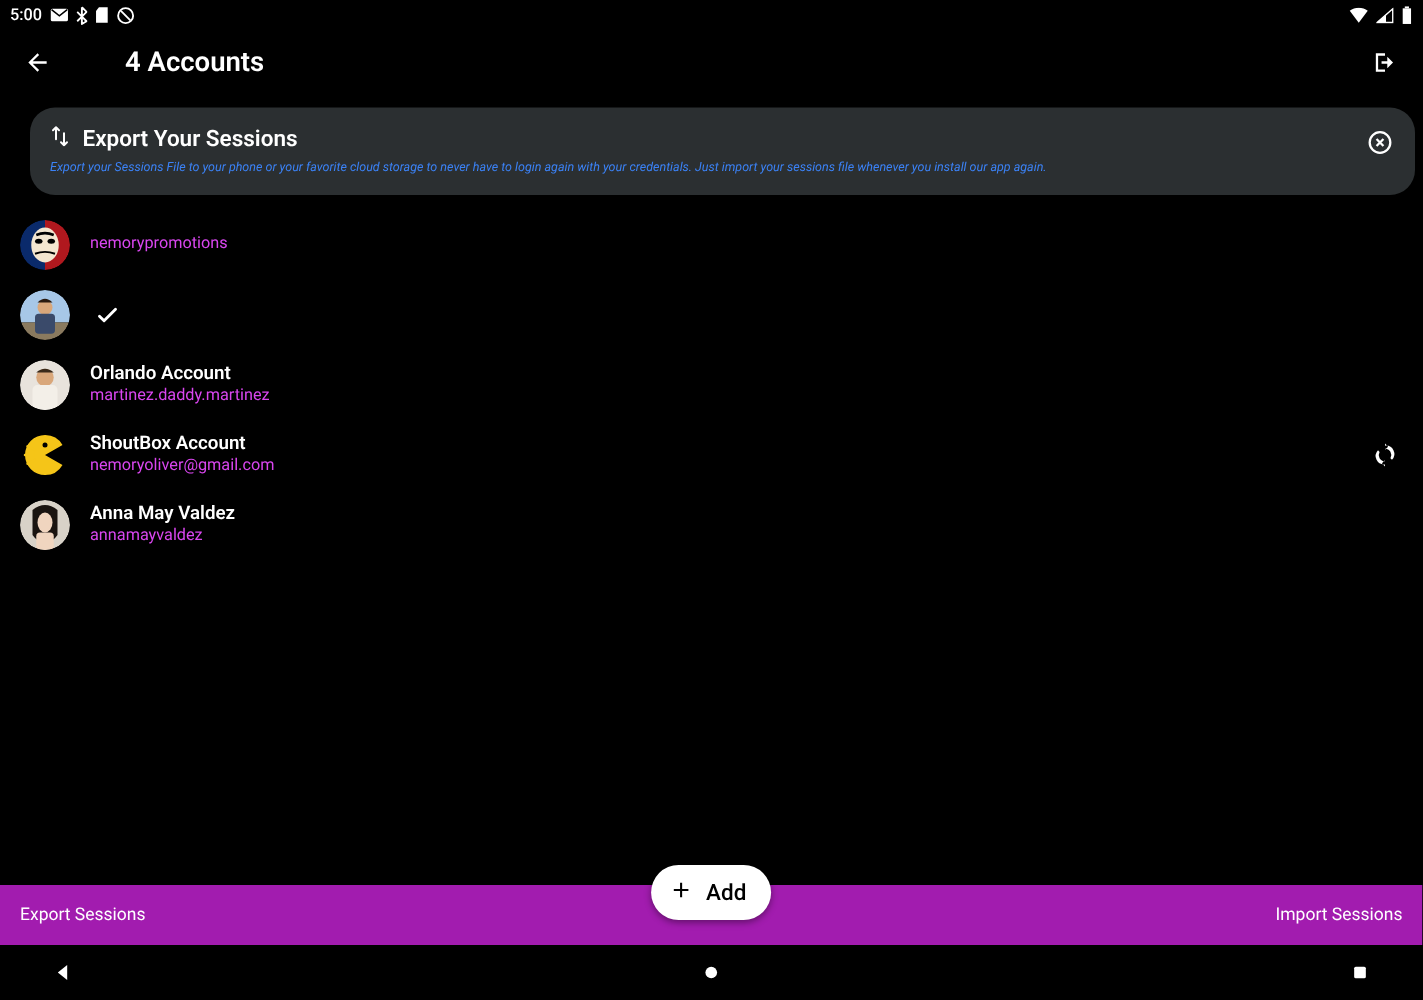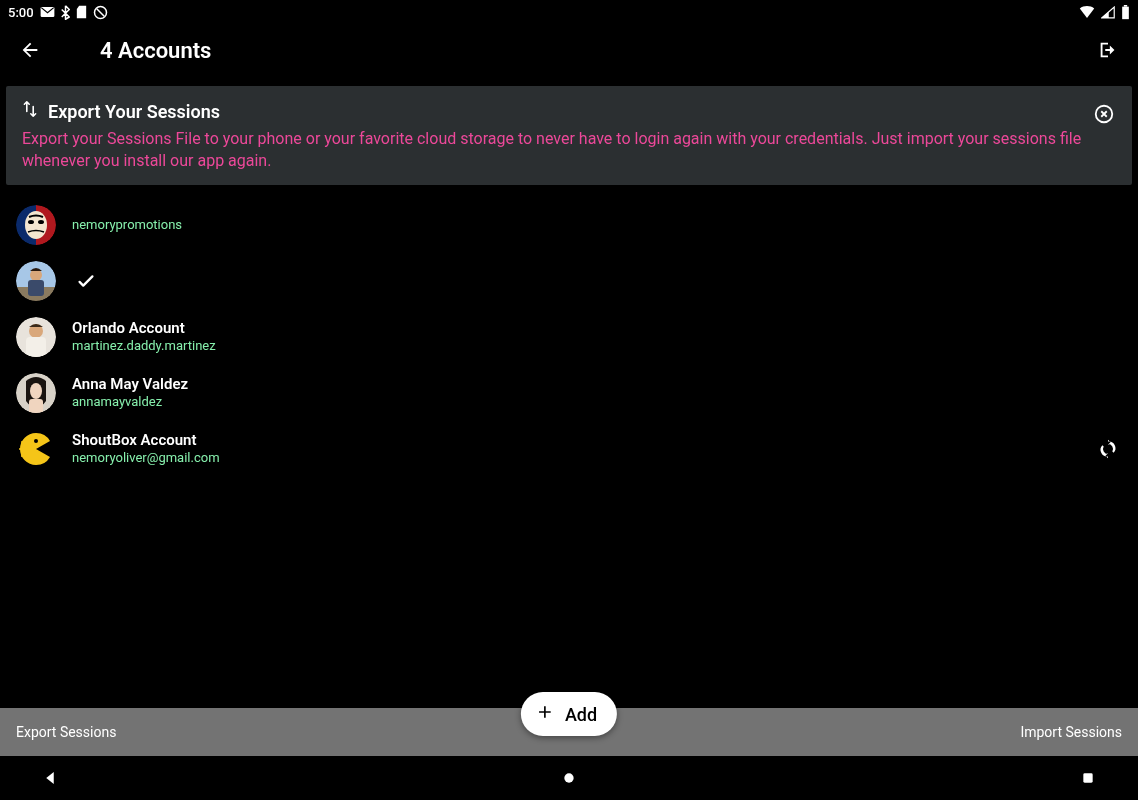--- a/index.html
+++ b/index.html
@@ -47,41 +47,42 @@
   .appbar .spacer { flex: 1; }
   .iconbtn {
     width: 32px; height: 32px;
     display: flex; align-items: center; justify-content: center;
     cursor: pointer;
     border-radius: 50%;
   }
 
   
   .banner {
-    margin: 10px 6px 8px 6px;
+    margin: 10px 6px 8px 24px;
     background: #2b2f31;
-    border-radius: 2px;
+    border-radius: 20px;
     padding: 14px 46px 14px 16px;
     position: relative;
   }
   .banner .row1 {
     display: flex;
     align-items: center;
     gap: 10px;
     margin-bottom: 6px;
   }
   .banner .btitle {
     font-size: 18px;
     font-weight: 600;
   }
   .banner .bdesc {
-    font-size: 16px;
+    font-size: 10px;
     font-weight: 400;
-    color: #ec4899;
+    color: #3b82f6;
     line-height: 1.35;
+    font-style: italic;
   }
   .banner .closebtn {
     position: absolute;
     top: 12px;
     right: 12px;
   }
 
   
   .list { padding: 4px 0; }
   .account {
@@ -92,30 +93,30 @@
     cursor: pointer;
   }
   .avatar {
     width: 40px; height: 40px;
     border-radius: 50%;
     flex-shrink: 0;
     overflow: hidden;
   }
   .account .textcol { flex: 1; min-width: 0; }
   .account .name { font-size: 15px; font-weight: 600; line-height: 1.3; }
-  .account .handle { font-size: 13px; color: #86efac; line-height: 1.3; }
+  .account .handle { font-size: 13px; color: #d946ef; line-height: 1.3; }
   .account .trail { width: 28px; display:flex; align-items:center; justify-content:center; }
 
   
   .bottombar {
     position: absolute;
     left: 0; right: 0;
     bottom: 44px; 
     height: 48px;
-    background: #737373;
+    background: #a21caf;
     display: flex;
     align-items: center;
     justify-content: space-between;
     padding: 0 16px;
     font-size: 14px;
   }
   .bottombar .btn { cursor: pointer; }
 
   
   .fab {
@@ -308,60 +309,60 @@
     <div class="textcol">
       <div class="name">Orlando Account</div>
       <div class="handle">martinez.daddy.martinez</div>
     </div>
     <div class="trail"></div>
   </div>
 
   <div class="account">
     <div class="avatar">
       <svg viewBox="0 0 40 40" width="40" height="40">
+        <circle cx="20" cy="20" r="20" fill="#000"></circle>
+        <path d="M20 4 A16 16 0 1 0 20 36 A16 16 0 0 0 34 28 L20 20 L34 12 A16 16 0 0 0 20 4 Z" fill="#f5c518"></path>
+        <circle cx="20" cy="12" r="2" fill="#000"></circle>
+        <path d="M12 16 L6 13 M11 20 L4 20 M12 24 L6 27" stroke="#f5c518" stroke-width="2" stroke-linecap="round"></path>
+      </svg>
+    </div>
+    <div class="textcol">
+      <div class="name">ShoutBox Account</div>
+      <div class="handle">nemoryoliver@gmail.com</div>
+    </div>
+    <div class="trail">
+      <svg width="20" height="20" viewBox="0 0 24 24">
+          <path d="M12 3v3a6 6 0 0 1 5.2 9l1.5 1.5A8 8 0 0 0 12 3zm0 18v-3a6 6 0 0 1-5.2-9L5.3 7.5A8 8 0 0 0 12 21zM12 1l3 3-3 3V1zm0 22l-3-3 3-3v6z" fill="#fff"></path>
+        </svg>
+    </div>
+  </div>
+
+  <div class="account">
+    <div class="avatar">
+      <svg viewBox="0 0 40 40" width="40" height="40">
         <defs>
             <clipPath id="c3">
               <circle cx="20" cy="20" r="20"></circle>
             </clipPath>
           </defs>
         <g clip-path="url(#c3)">
           <rect width="40" height="40" fill="#d8d2c8"></rect>
           <path d="M10 8 Q20 0 30 8 L30 28 Q26 34 20 34 Q14 34 10 28 Z" fill="#1a1410"></path>
           <ellipse cx="20" cy="18" rx="6" ry="8" fill="#f0d5bf"></ellipse>
           <rect x="13" y="26" width="14" height="14" rx="3" fill="#f0d5bf"></rect>
         </g>
       </svg>
     </div>
     <div class="textcol">
       <div class="name">Anna May Valdez</div>
       <div class="handle">annamayvaldez</div>
     </div>
     <div class="trail"></div>
   </div>
 
-  <div class="account">
-    <div class="avatar">
-      <svg viewBox="0 0 40 40" width="40" height="40">
-        <circle cx="20" cy="20" r="20" fill="#000"></circle>
-        <path d="M20 4 A16 16 0 1 0 20 36 A16 16 0 0 0 34 28 L20 20 L34 12 A16 16 0 0 0 20 4 Z" fill="#f5c518"></path>
-        <circle cx="20" cy="12" r="2" fill="#000"></circle>
-        <path d="M12 16 L6 13 M11 20 L4 20 M12 24 L6 27" stroke="#f5c518" stroke-width="2" stroke-linecap="round"></path>
-      </svg>
-    </div>
-    <div class="textcol">
-      <div class="name">ShoutBox Account</div>
-      <div class="handle">nemoryoliver@gmail.com</div>
-    </div>
-    <div class="trail">
-      <svg width="20" height="20" viewBox="0 0 24 24">
-          <path d="M12 3v3a6 6 0 0 1 5.2 9l1.5 1.5A8 8 0 0 0 12 3zm0 18v-3a6 6 0 0 1-5.2-9L5.3 7.5A8 8 0 0 0 12 21zM12 1l3 3-3 3V1zm0 22l-3-3 3-3v6z" fill="#fff"></path>
-        </svg>
-    </div>
-  </div>
-
 </div>
 
 <div class="bottombar">
   <div class="btn">Export Sessions</div>
   <div class="btn">Import Sessions</div>
 </div>
 
 <div class="fab">
   <span>
     <svg width="20" height="20" viewBox="0 0 24 24">

